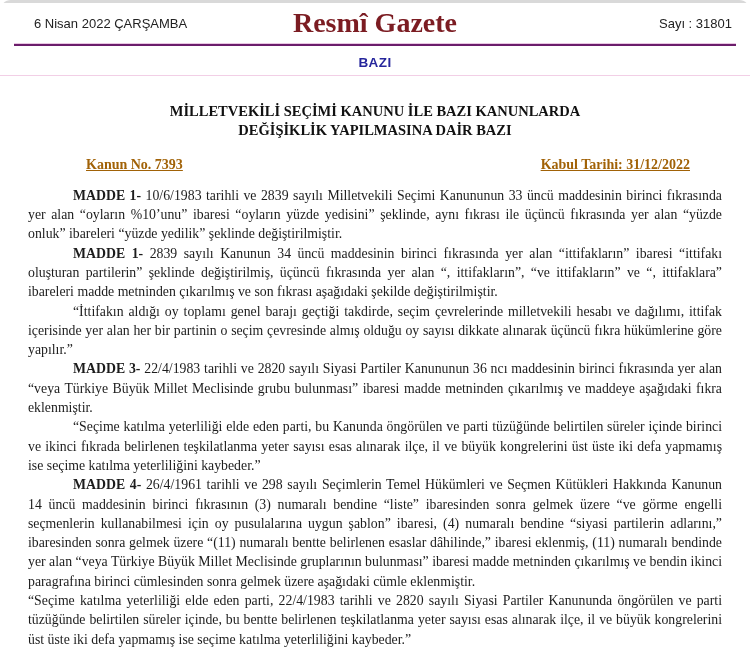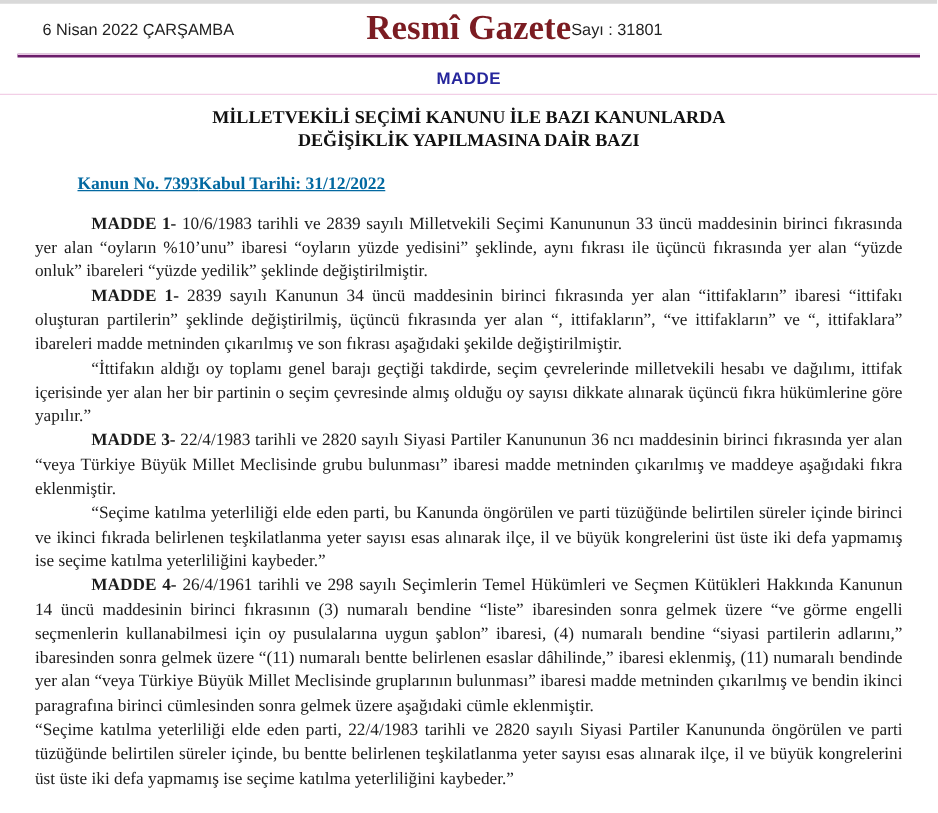--- a/index.html
+++ b/index.html
@@ -5,20 +5,21 @@
   * { margin: 0; padding: 0; box-sizing: border-box; }
   html, body { background: #ffffff; }
   .page {
     width: 750px;
     height: 650px;
     background: #ffffff;
     overflow: hidden;
     font-family: "Liberation Serif", serif;
     color: #1c1c1c;
     position: relative;
+    border-radius: 11px;
   }
   .top-edge {
     height: 3px;
     background: #d9d9d9;
   }
   
   .masthead {
     display: grid;
     grid-template-columns: 1fr auto 1fr;
     align-items: end;
@@ -36,20 +37,21 @@
     font-weight: bold;
     font-size: 28px;
     color: #7b1c22;
     text-align: center;
     line-height: 1.1;
   }
   .masthead-issue {
     font-family: "Liberation Sans", sans-serif;
     font-size: 13px;
     color: #222;
+    text-align: right;
     padding-right: 4px;
     align-self: center;
   }
   .masthead-rule {
     height: 3px;
     background: #6b1d6b;
     margin: 0 14px;
     border-top: 1px solid #e9c7e3;
   }
   
@@ -62,35 +64,36 @@
     letter-spacing: 0.4px;
     color: #26269c;
   }
   .pink-rule {
     height: 1px;
     background: #f2cfe6;
     margin: 5px 0 0 0;
   }
   
   .law-title {
-    margin-top: 9px;
+    margin-top: 26px;
     text-align: center;
     font-weight: bold;
     font-size: 14.5px;
     line-height: 19px;
     color: #111;
   }
   
   .law-meta {
     display: flex;
+    justify-content: space-between;
     margin-top: 17px;
-    padding: 0 60px 0 62px;
+    padding: 0 60px 0 86px;
     font-weight: bold;
     font-size: 14px;
-    color: #0369a1;
+    color: #a16207;
   }
   .law-meta span { text-decoration: underline; }
   
   .body-text {
     margin-top: 13px;
     padding: 0 28px;
   }
   .para {
     font-size: 13.8px;
     line-height: 19.3px;
@@ -106,21 +109,21 @@
 <div class="page">
   <div class="top-edge"></div>
 
   <div class="masthead">
     <div class="masthead-date">6 Nisan 2022 ÇARŞAMBA</div>
     <div class="masthead-title">Resmî Gazete</div>
     <div class="masthead-issue">Sayı : 31801</div>
   </div>
   <div class="masthead-rule"></div>
 
-  <div class="section-label">MADDE</div>
+  <div class="section-label">BAZI</div>
   <div class="pink-rule"></div>
 
   <div class="law-title">
     <div>MİLLETVEKİLİ SEÇİMİ KANUNU İLE BAZI KANUNLARDA</div>
     <div>DEĞİŞİKLİK YAPILMASINA DAİR BAZI</div>
   </div>
 
   <div class="law-meta">
     <span>Kanun No. 7393</span>
     <span>Kabul Tarihi: 31/12/2022</span>

